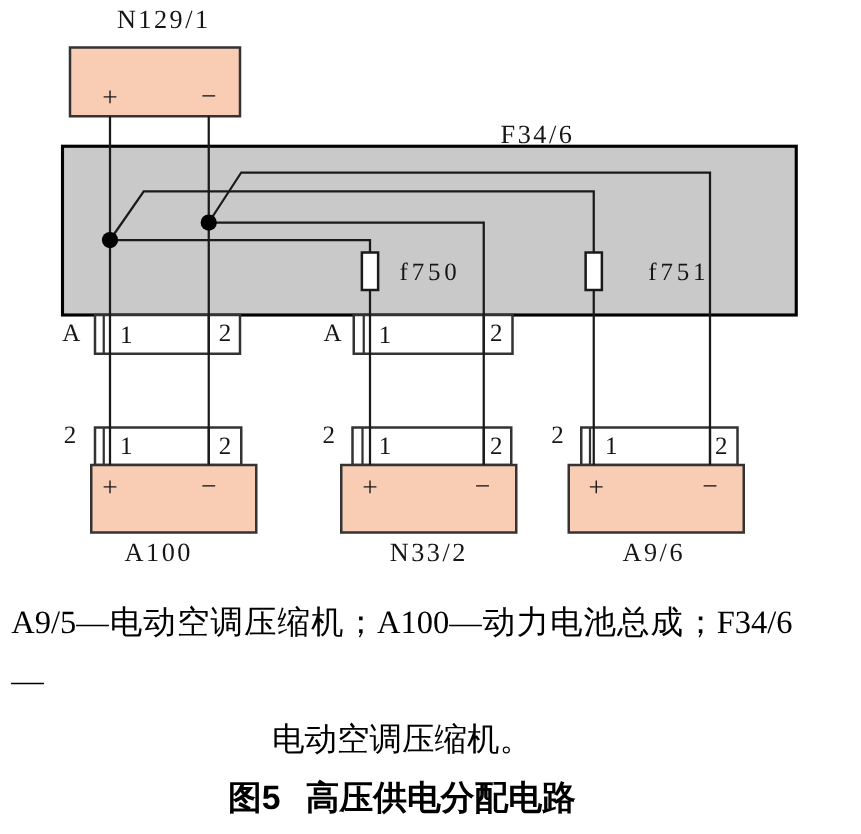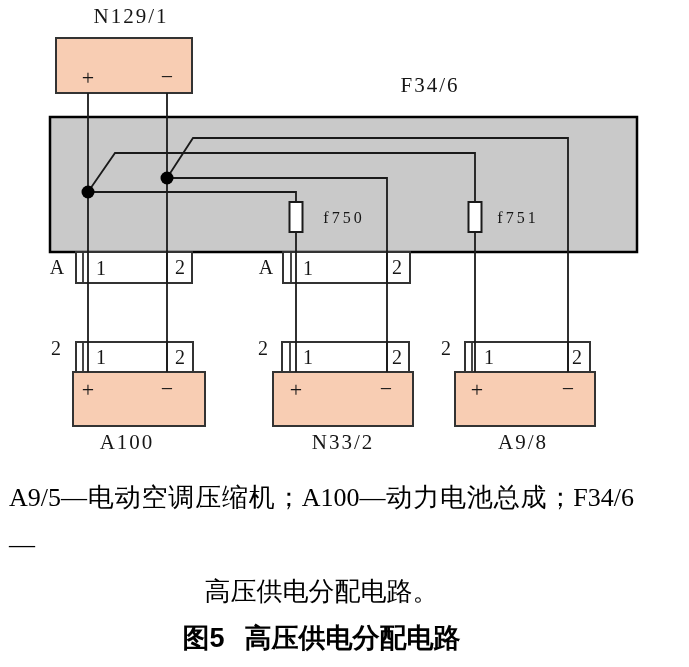--- a/index.html
+++ b/index.html
@@ -15,21 +15,21 @@
   .lbl{
     position:absolute;
     transform:translate(-50%,-50%);
     white-space:nowrap;
     color:#161616;
     line-height:1;
   }
   .t21{font-size:21px;letter-spacing:2px;}
   .t20{font-size:20px;}
   .sym{font-size:22px;}
-  .fuse-lbl{font-size:16px;letter-spacing:3px;}
+  .fuse-lbl{font-size:20px;letter-spacing:3px;}
   .caption{
     position:absolute;
     left:0;top:474px;width:643px;
   }
   .cap-line{
     font-size:26px;
     line-height:47px;
     color:#000;
   }
   .cap-justify{
@@ -103,27 +103,27 @@
     <g fill="#ffffff" stroke="#1a1a1a" stroke-width="2">
       <rect x="289.5" y="202" width="13" height="30"></rect>
       <rect x="468.5" y="202" width="13" height="30"></rect>
     </g>
 
     <circle cx="88" cy="192" r="6.5" fill="#000"></circle>
     <circle cx="167" cy="178" r="6.5" fill="#000"></circle>
   </svg>
 
   <span class="lbl t21" style="left:131px;top:16px">N129/1</span>
-  <span class="lbl t21" style="left:430px;top:85px">F34/6</span>
+  <span class="lbl t21" style="left:430px;top:108px">F34/6</span>
   <span class="lbl t21" style="left:127px;top:442px">A100</span>
   <span class="lbl t21" style="left:343px;top:442px">N33/2</span>
-  <span class="lbl t21" style="left:523px;top:442px">A9/8</span>
+  <span class="lbl t21" style="left:523px;top:442px">A9/6</span>
 
   <span class="lbl fuse-lbl" style="left:344px;top:218px">f750</span>
-  <span class="lbl fuse-lbl" style="left:518px;top:218px">f751</span>
+  <span class="lbl fuse-lbl" style="left:543px;top:218px">f751</span>
 
   <span class="lbl sym" style="left:88px;top:78px">+</span>
   <span class="lbl sym" style="left:167px;top:77px">−</span>
 
   <span class="lbl t20" style="left:57px;top:267px">A</span>
   <span class="lbl t20" style="left:101px;top:268px">1</span>
   <span class="lbl t20" style="left:180px;top:267px">2</span>
   <span class="lbl t20" style="left:266px;top:267px">A</span>
   <span class="lbl t20" style="left:308px;top:268px">1</span>
   <span class="lbl t20" style="left:397px;top:267px">2</span>
@@ -140,17 +140,17 @@
 
   <span class="lbl sym" style="left:88px;top:390px">+</span>
   <span class="lbl sym" style="left:167px;top:389px">−</span>
   <span class="lbl sym" style="left:296px;top:390px">+</span>
   <span class="lbl sym" style="left:386px;top:389px">−</span>
   <span class="lbl sym" style="left:477px;top:390px">+</span>
   <span class="lbl sym" style="left:568px;top:389px">−</span>
 
   <div class="caption">
     <div class="cap-line cap-justify">A9/5—电动空调压缩机；A100—动力电池总成；F34/6—</div>
-    <div class="cap-line cap-center">高压供电分配电路。</div>
+    <div class="cap-line cap-center">电动空调压缩机。</div>
     <div class="fig-line"><span>图5</span><span class="fig-gap"></span><span>高压供电分配电路</span></div>
   </div>
 
 </div>
 
 </body></html>

